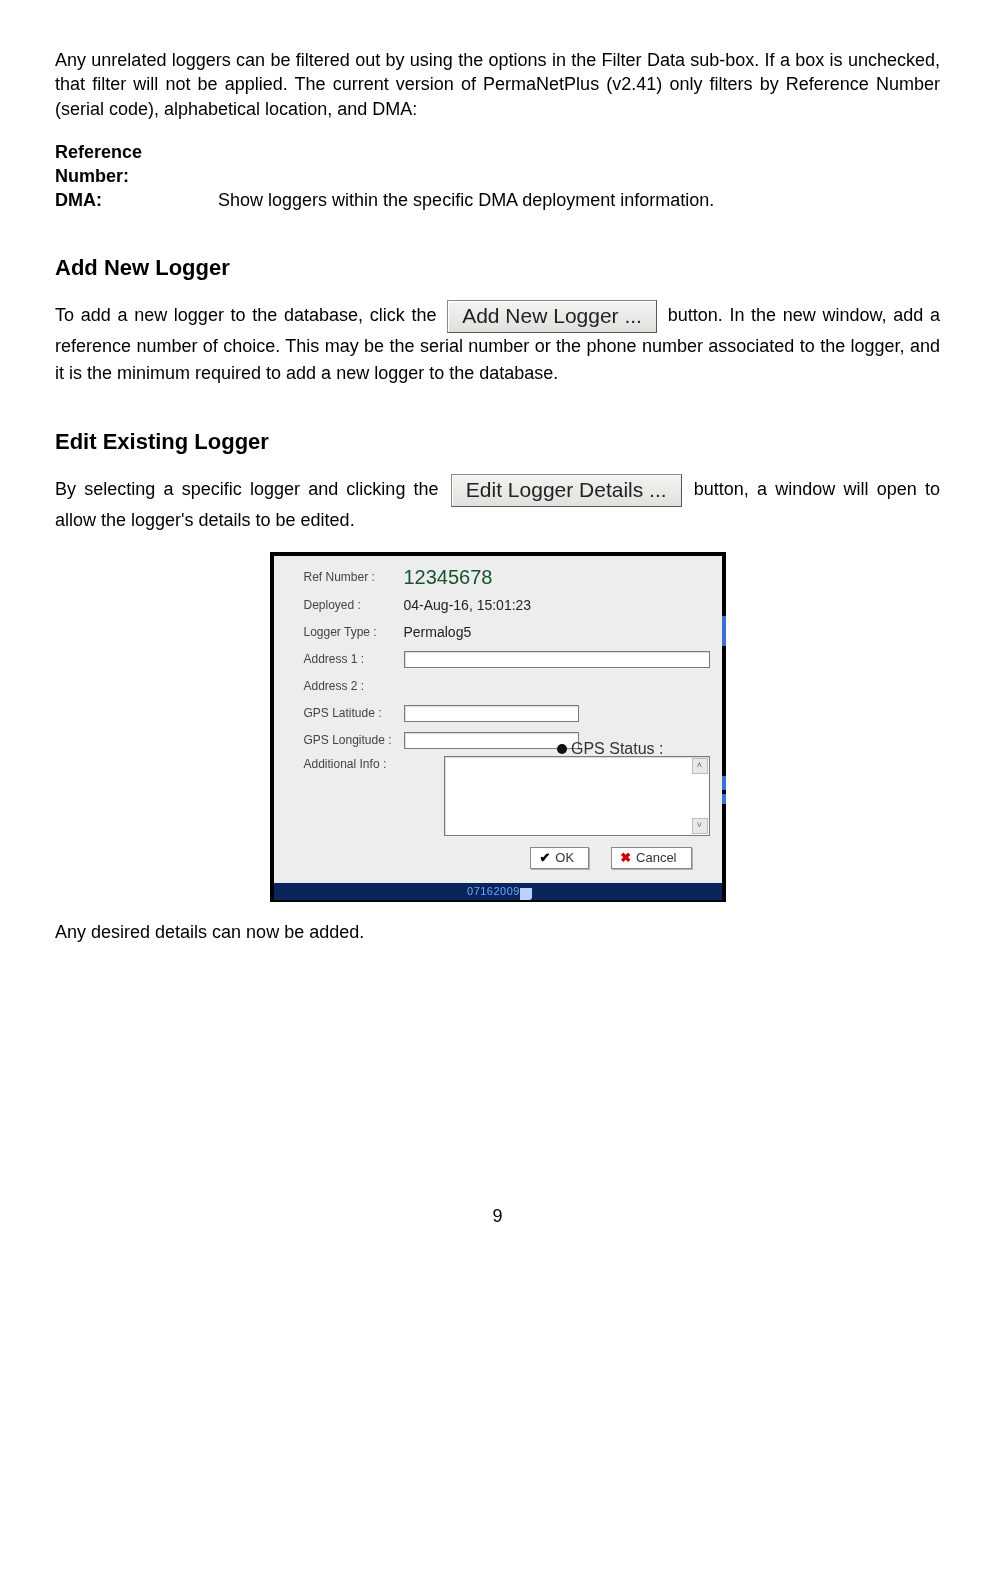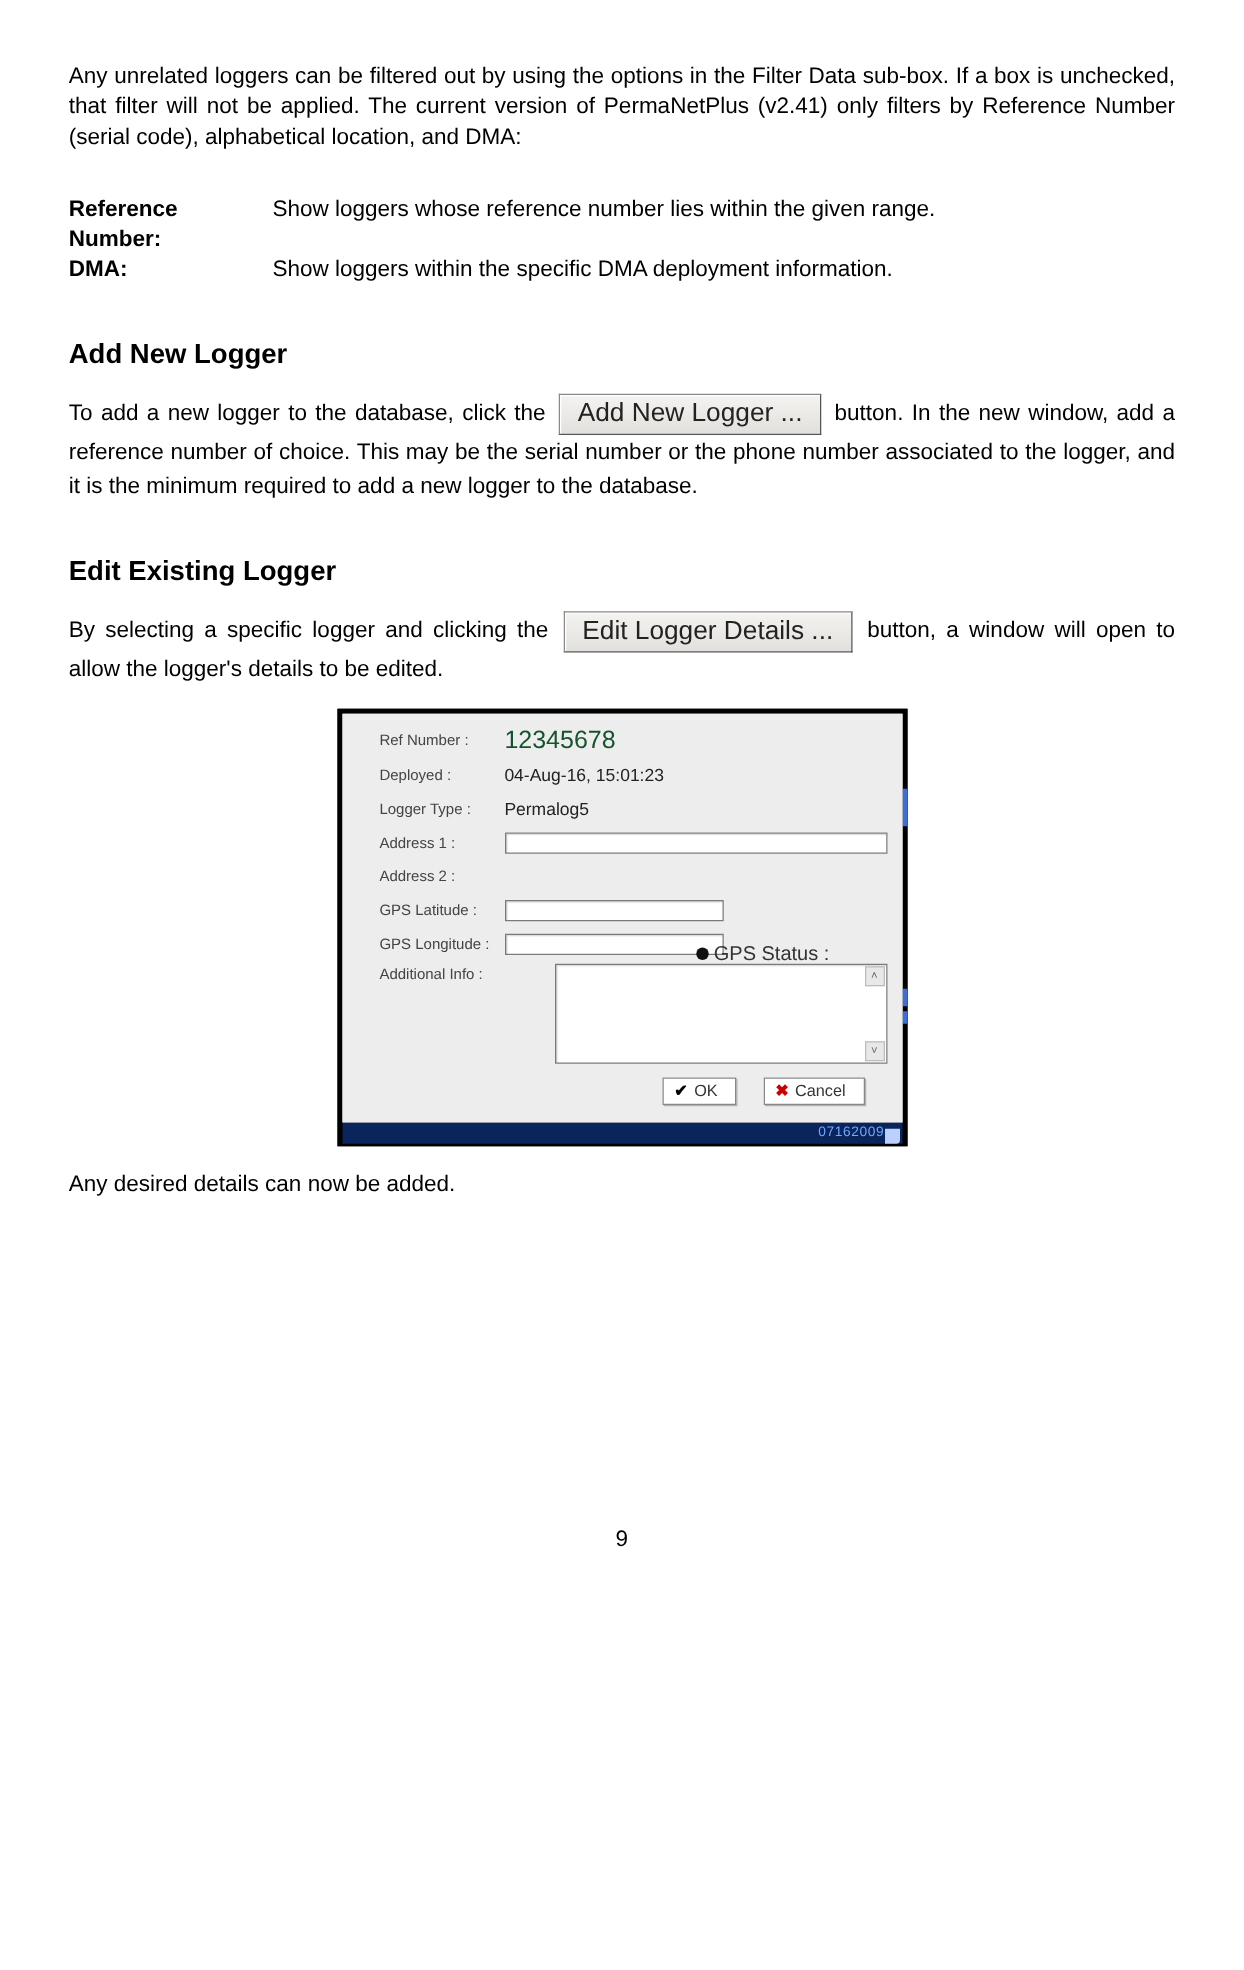--- a/index.html
+++ b/index.html
@@ -7,21 +7,21 @@
     font-size: 18px;
     color: #000;
     background: #fff;
     margin: 0;
     padding: 30px 55px 30px 55px;
     width: 995px;
     box-sizing: border-box;
     line-height: 1.35;
   }
   .justify { text-align: justify; }
-  .defs { display: flex; flex-direction: column; margin-top: 34px; }
+  .defs { display: flex; flex-direction: column; margin-top: 19px; }
   .defrow { display:flex; align-items:flex-start; }
   .defterm { font-weight: bold; width: 163px; flex:0 0 163px; }
   .defdesc { flex:1; text-align: justify;}
   h2.section {
     font-weight: bold;
     font-size: 22px;
     margin-top: 40px;
     margin-bottom: 14px;
   }
   .flowpara { text-align: justify; line-height:1.5; }
@@ -132,42 +132,41 @@
     box-shadow: 1px 1px 0 rgba(0,0,0,.25);
   }
   .check-ico{color:#000;font-weight:bold;}
   .x-ico{color:#c00;font-weight:bold;}
   .bottom-strip{
     background:#0a245c;
     color:#6fa8ff;
     font-size:11px;
     padding:1px 6px;
     letter-spacing:.5px;
-    display:flex;justify-content:flex-end;
+    display:flex;justify-content:center;
   }
   .bottom-strip .rcorner{
      width:12px;height:12px;background:#bcd0ff;border-radius:0 0 3px 0;
      align-self:flex-end;margin-bottom:-1px;margin-right:-4px;
   }
   .side-blue{
     position:absolute;right:-4px;top:60px;width:4px;height:30px;background:#3d6fd4;
   }
   .side-blue.b2{top:220px;height:14px;}
   .side-blue.b3{top:238px;height:10px;}
   .pagenum { text-align:center; margin-top:260px; font-size:18px;}
 </style>
 </head>
 <body>
 
 <p class="justify">Any unrelated loggers can be filtered out by using the options in the Filter Data sub-box. If a box is unchecked, that filter will not be applied. The current version of PermaNetPlus (v2.41) only filters by Reference Number (serial code), alphabetical location, and DMA:</p>
 
 <div class="defs">
   <div class="defrow">
     <div class="defterm">Reference Number:</div>
-    <div class="defdesc">Show loggers whose reference number lies within the given range.</div>
   </div>
   <div class="defrow">
     <div class="defterm">DMA:</div>
     <div class="defdesc">Show loggers within the specific DMA deployment information.</div>
   </div>
 </div>
 
 <h2 class="section">Add New Logger</h2>
 <p class="flowpara">
   <span>To add a new logger to the database, click the </span>

